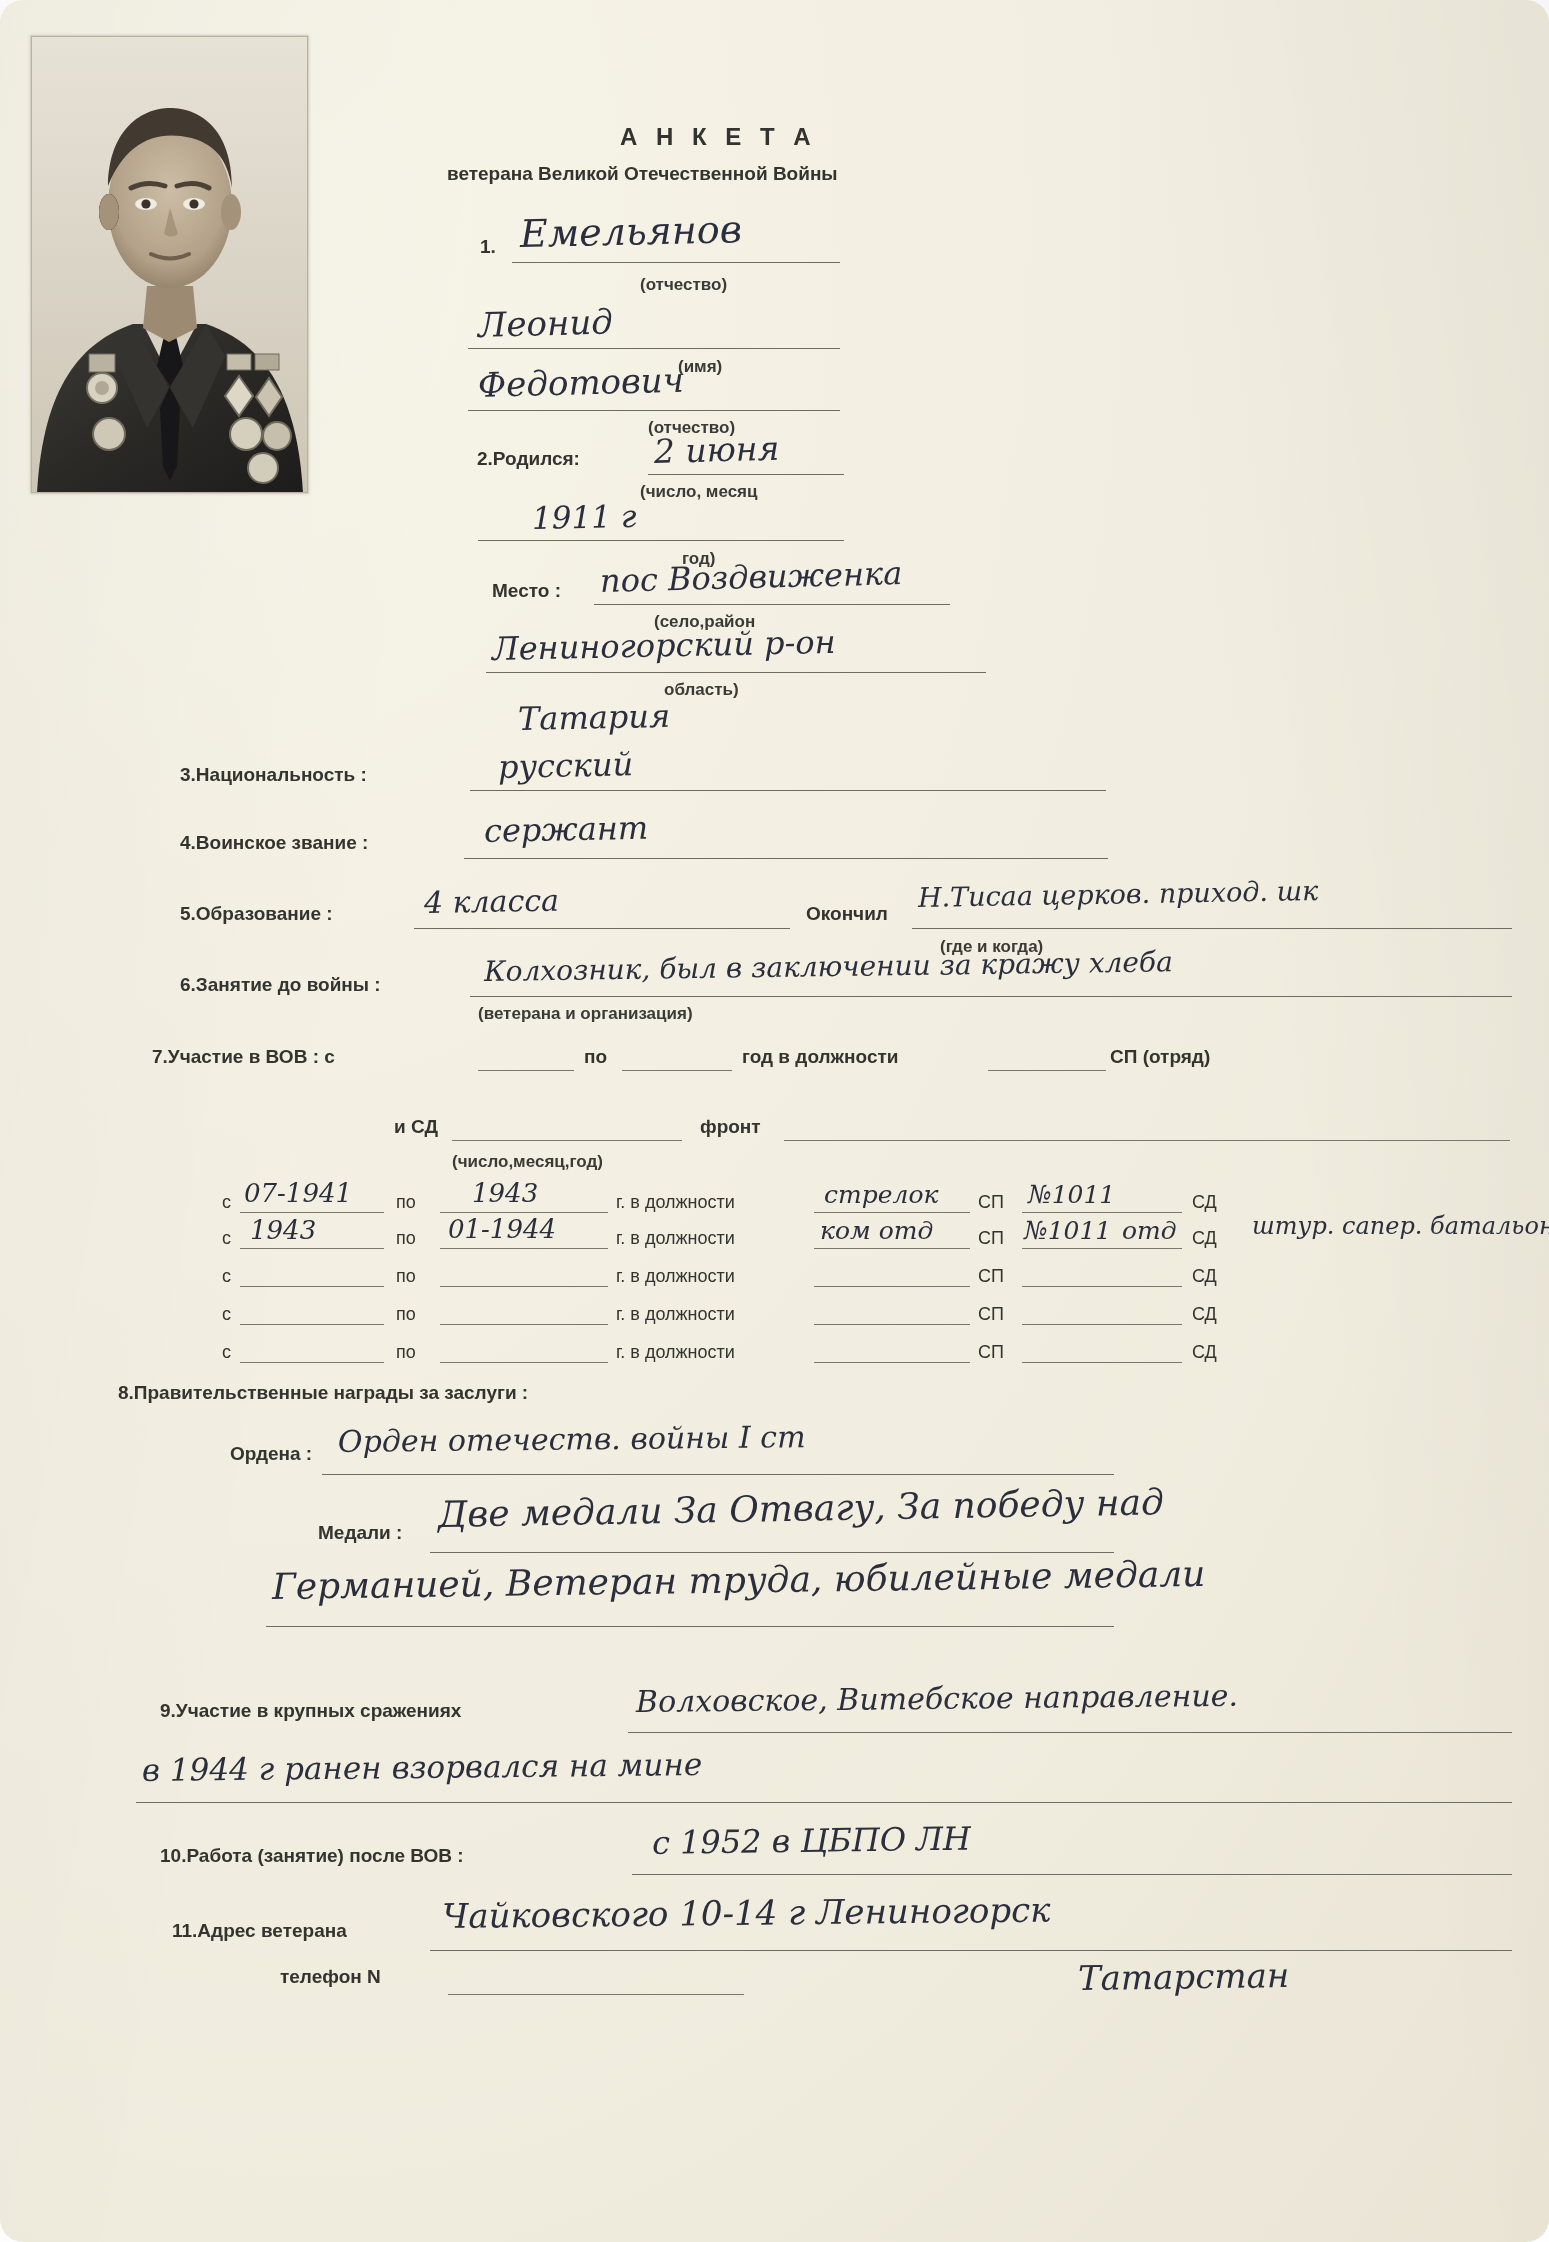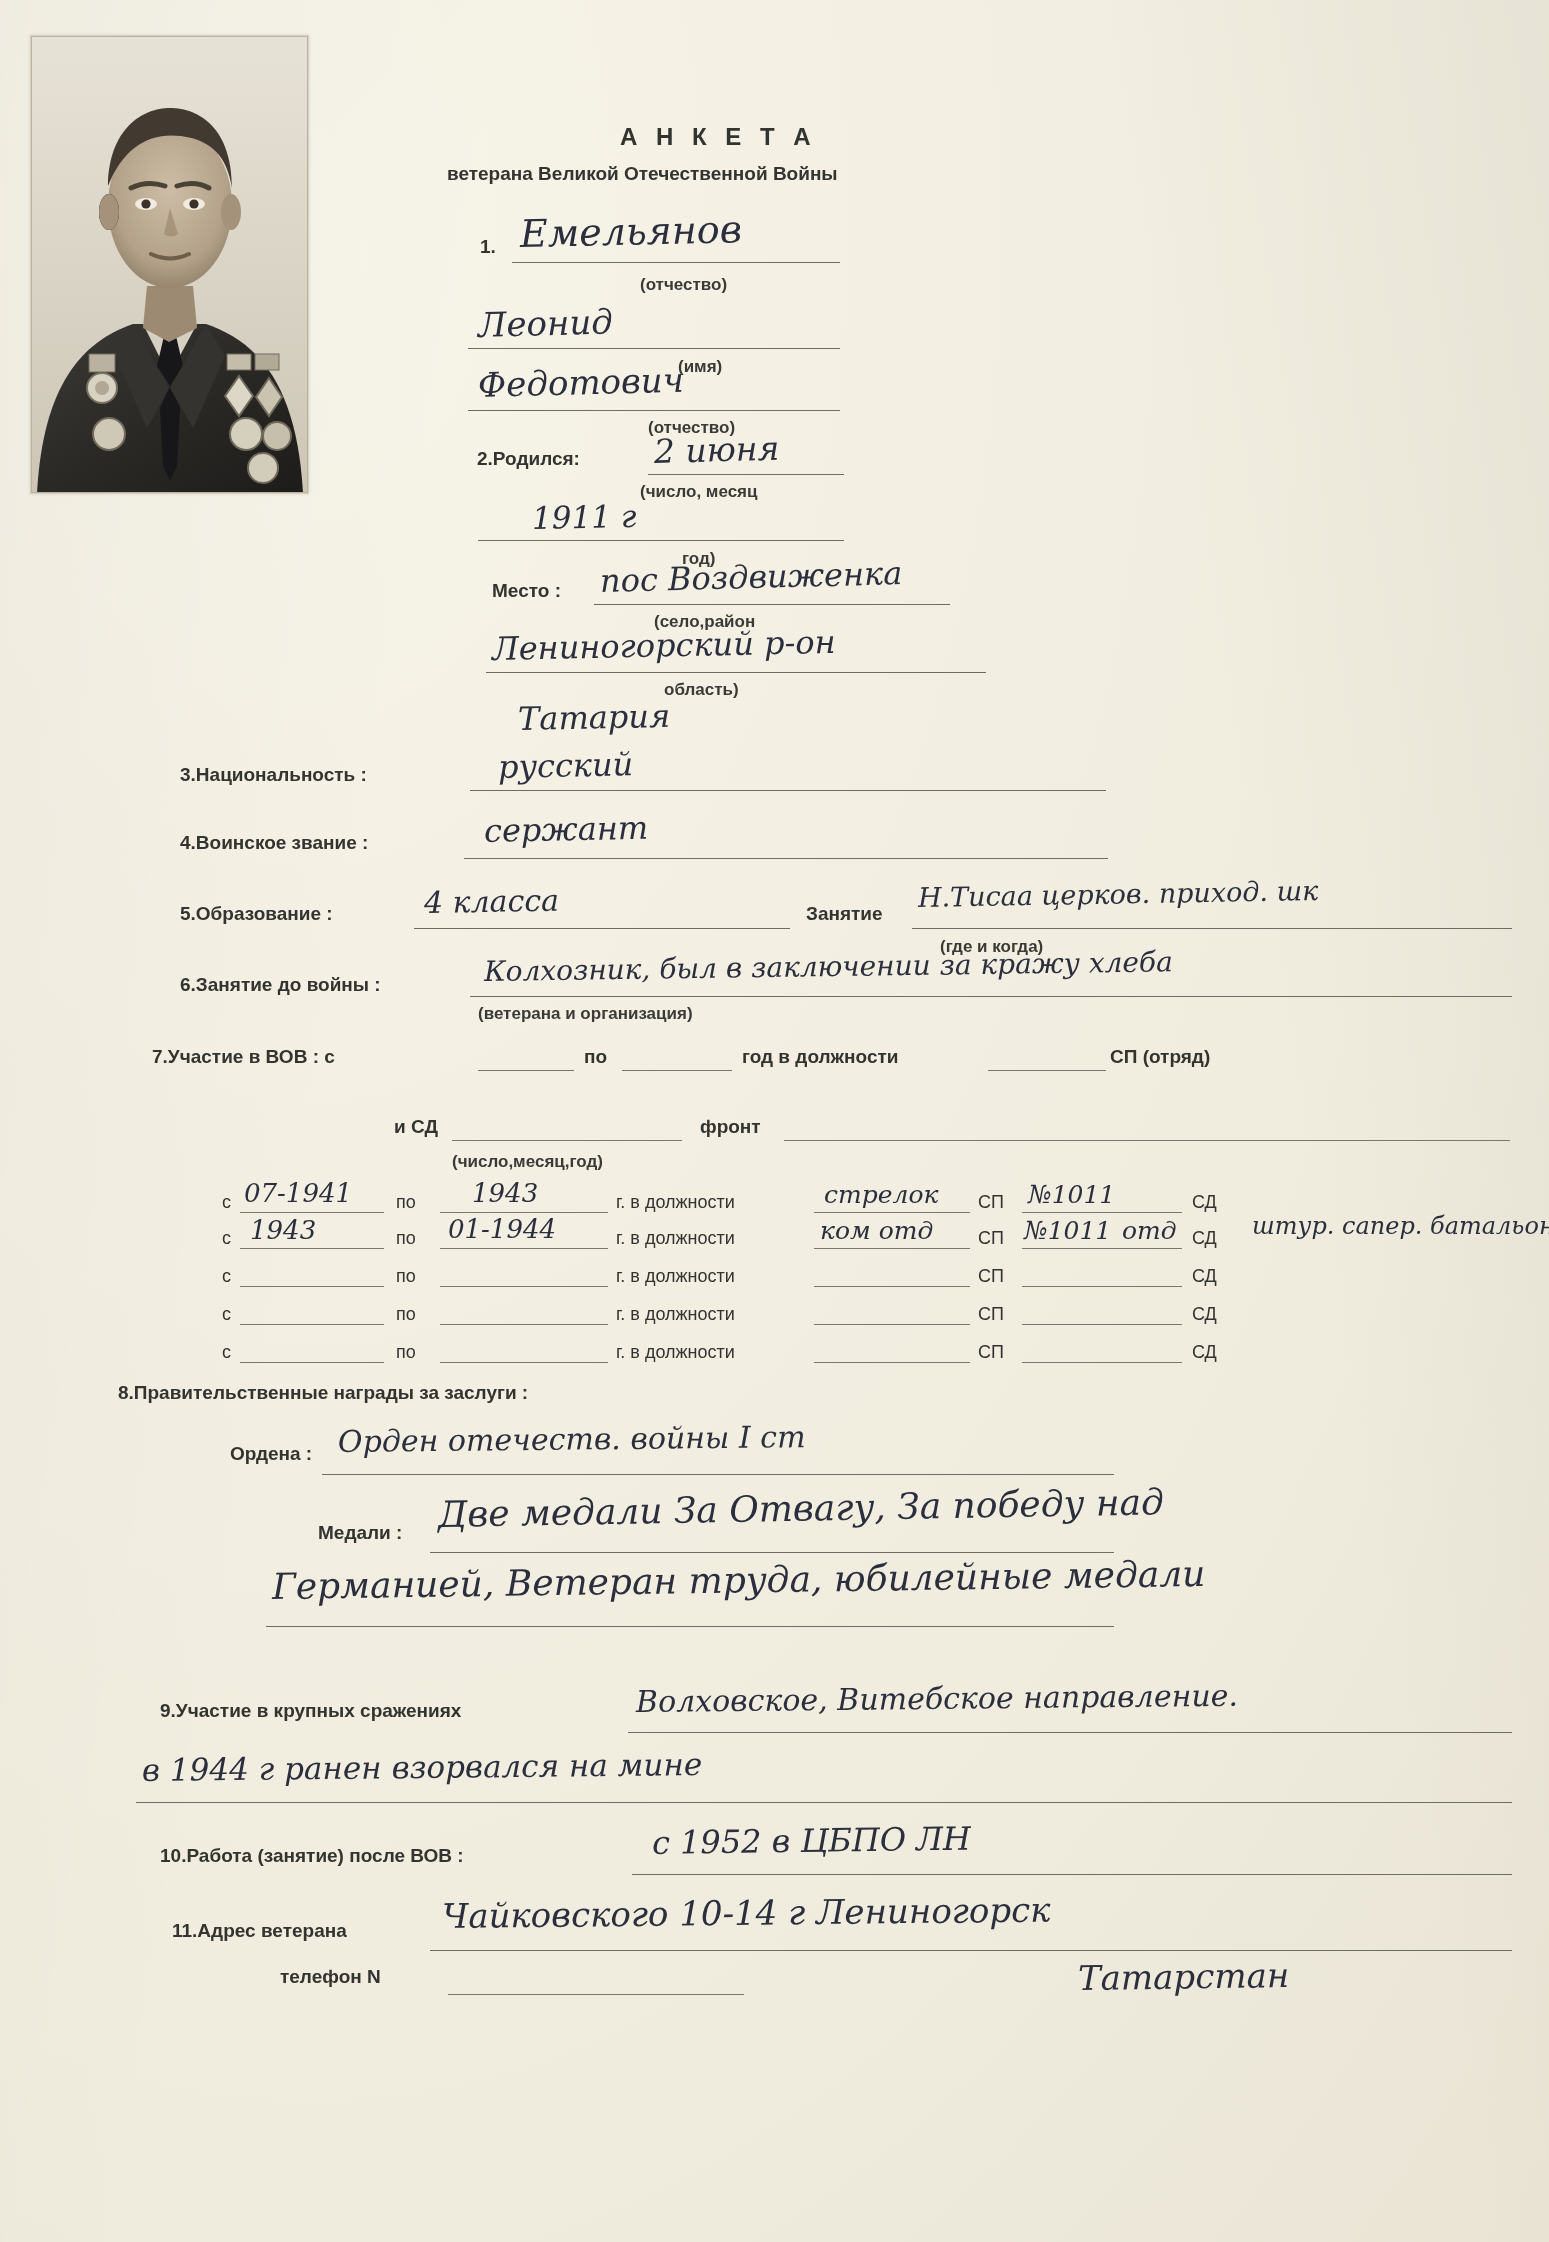--- a/index.html
+++ b/index.html
@@ -15,20 +15,21 @@
     overflow: hidden;
   }
   
   #sheet {
     position: absolute;
     left: 0; top: 0;
     width: 1549px;
     height: 2242px;
     background:
       radial-gradient(ellipse at 20% 10%, #f7f4e9 0%, #f3efe2 35%, #efebdd 70%, #e9e4d4 100%);
+    border-radius: 23px;
   }
   #sheet:before {
     content: "";
     position: absolute;
     left: 0; top: 0; right: 0; bottom: 0;
     background:
       linear-gradient(100deg, rgba(0,0,0,0.025) 0%, rgba(0,0,0,0) 28%),
       linear-gradient(260deg, rgba(0,0,0,0.035) 0%, rgba(0,0,0,0) 24%);
     pointer-events: none;
   }
@@ -217,21 +218,21 @@
   <div class="hand" style="left:498px; top:748px; font-size:32px; transform:rotate(-1.2deg);">русский</div>
   <div class="rule" style="left:470px; top:790px; width:636px;"></div>
 
   <div class="num" style="left:180px; top:832px;">4.Воинское звание :</div>
   <div class="hand" style="left:484px; top:812px; font-size:32px; transform:rotate(-1.2deg);">сержант</div>
   <div class="rule" style="left:464px; top:858px; width:644px;"></div>
 
   <div class="num" style="left:180px; top:903px;">5.Образование :</div>
   <div class="hand" style="left:424px; top:885px; font-size:30px; transform:rotate(-1deg);">4 класса</div>
   <div class="rule" style="left:414px; top:928px; width:376px;"></div>
-  <div class="num" style="left:806px; top:903px;">Занятие</div>
+  <div class="num" style="left:806px; top:903px;">Окончил</div>
   <div class="hand" style="left:918px; top:882px; font-size:27px; transform:rotate(-1deg);">Н.Тисаа церков. приход. шк</div>
   <div class="rule" style="left:912px; top:928px; width:600px;"></div>
   <div class="sublabel" style="left:940px; top:937px;text-align:center;">(где и когда)</div>
 
   <div class="num" style="left:180px; top:974px;text-align:right;">6.Занятие до войны :</div>
   <div class="hand" style="left:484px; top:955px; font-size:28px; transform:rotate(-0.8deg);">Колхозник, был в заключении за кражу хлеба</div>
   <div class="rule" style="left:470px; top:996px; width:1042px;"></div>
   <div class="sublabel" style="left:478px; top:1004px;">(ветерана и организация)</div>
 
   <div class="num" style="left:152px; top:1046px;">7.Участие в ВОВ : с</div>

